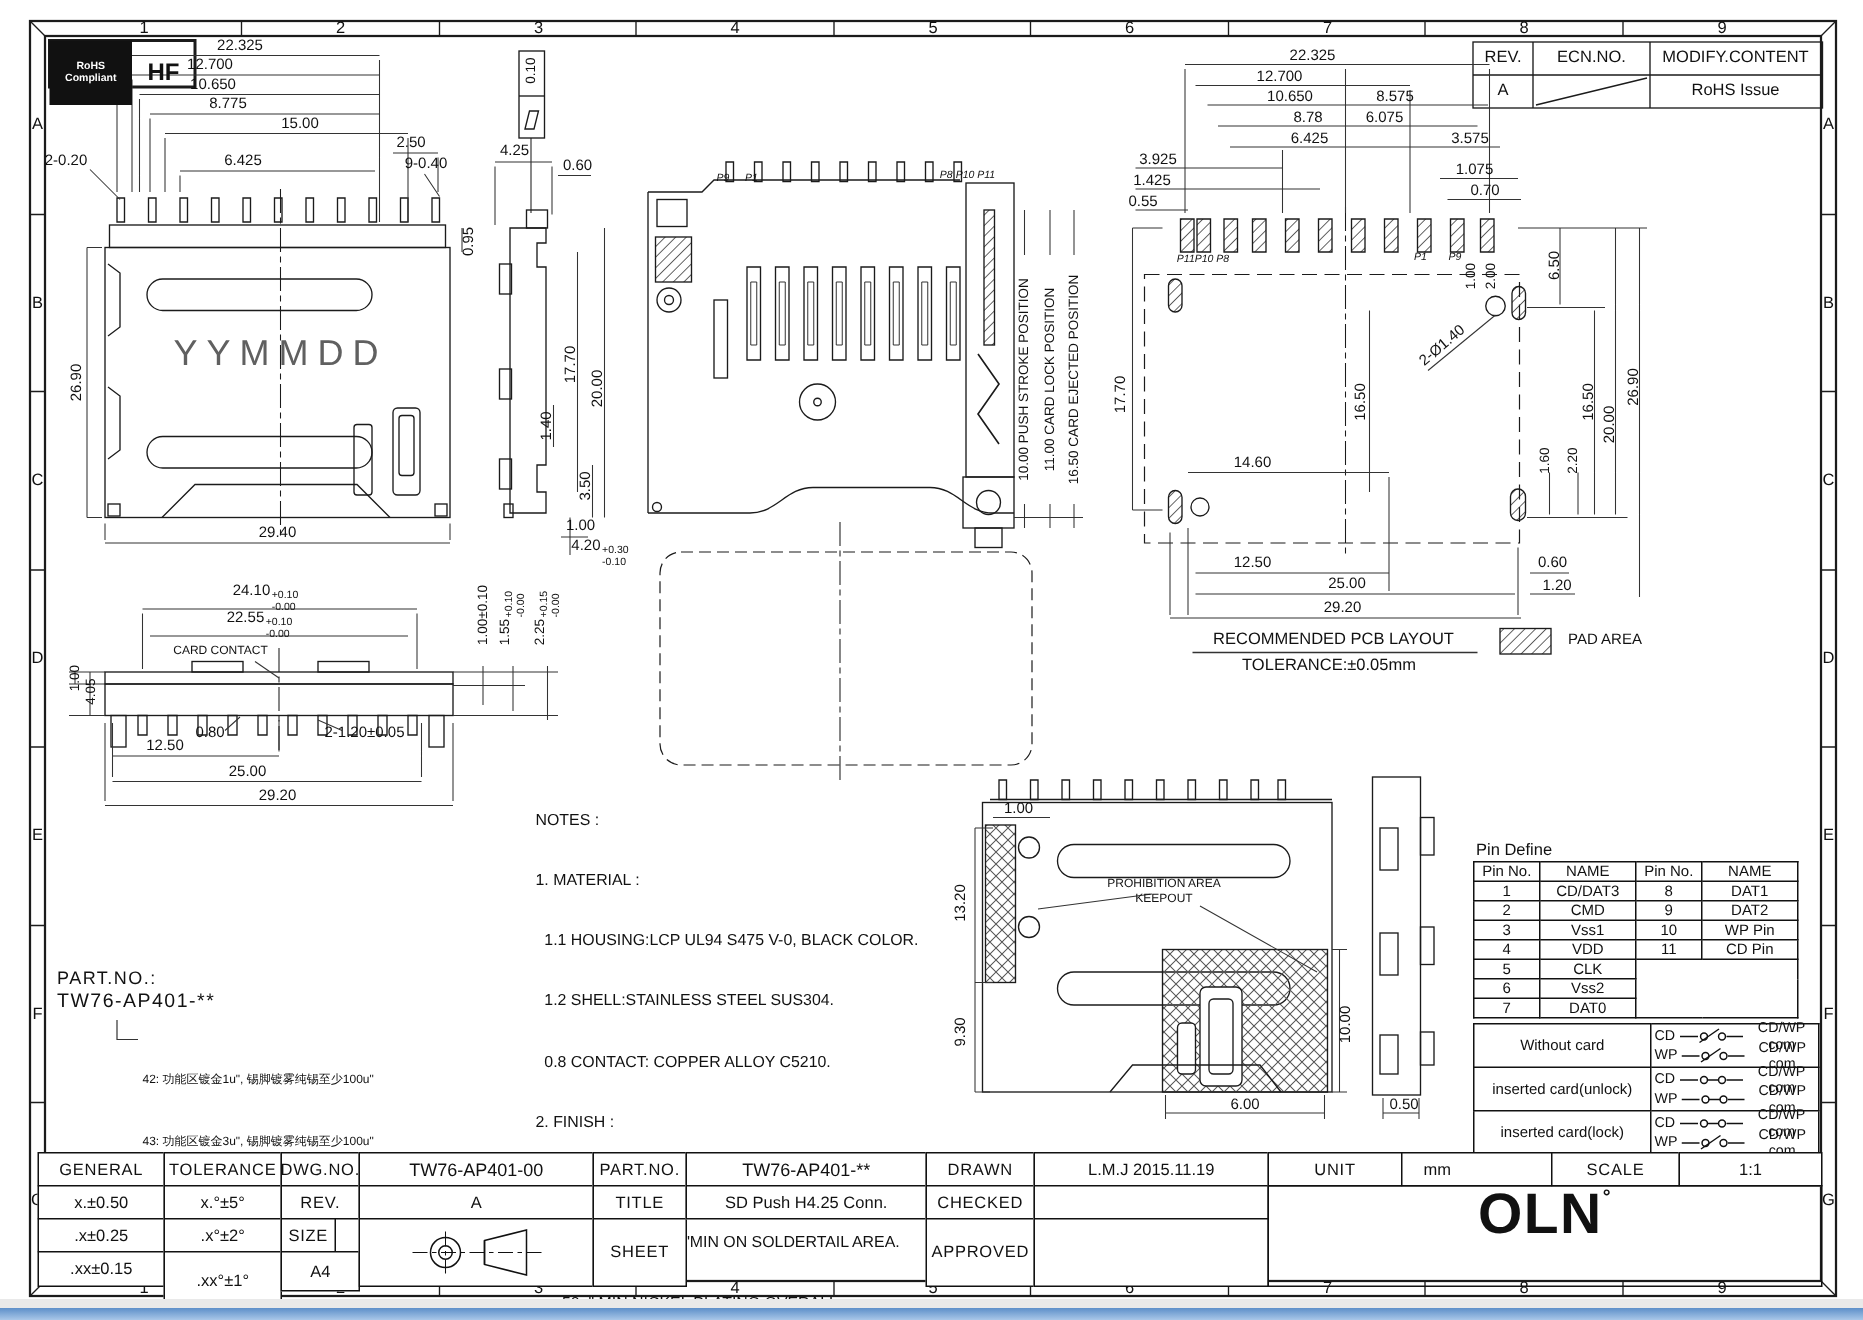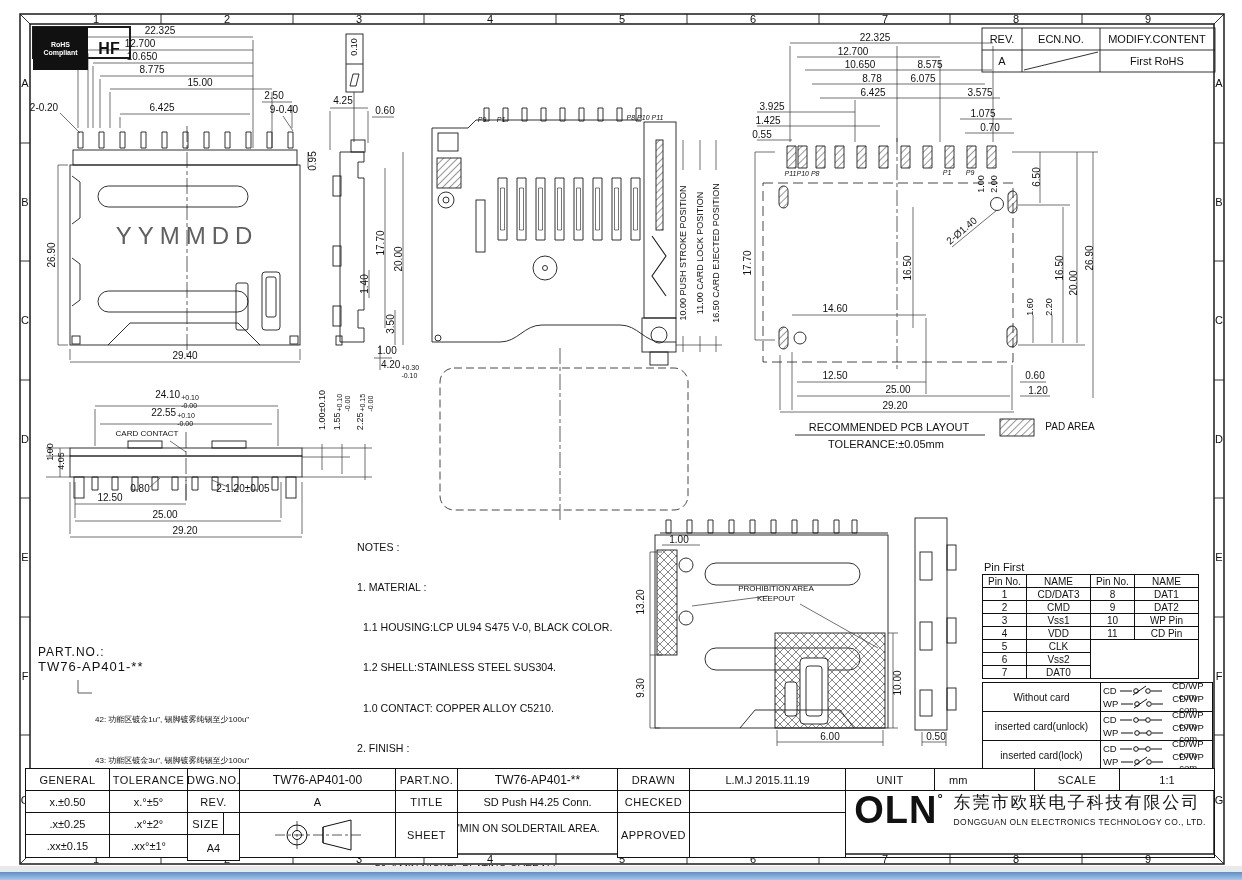--- a/index.html
+++ b/index.html
@@ -275,21 +275,21 @@
     <span>RoHS</span>
         <span>Compliant</span>
   </div>
   <div class="rgt">HF</div>
 </div>
 
 <span class="d s11" style="left:1002px;top:39px">REV.</span>
 <span class="d s11" style="left:1061px;top:39px">ECN.NO.</span>
 <span class="d s11" style="left:1157px;top:39px">MODIFY.CONTENT</span>
 <span class="d s11" style="left:1002px;top:61px">A</span>
-<span class="d s11" style="left:1157px;top:61px">First RoHS</span>
+<span class="d s11" style="left:1157px;top:61px">RoHS Issue</span>
 
 <span class="marking" style="left:187px;top:236px">YYMMDD</span>
 <span class="d" style="left:160px;top:31px">22.325</span>
 <span class="d" style="left:140px;top:44px">12.700</span>
 <span class="d" style="left:142px;top:57px">10.650</span>
 <span class="d" style="left:152px;top:70px">8.775</span>
 <span class="d" style="left:200px;top:83px">15.00</span>
 <span class="d" style="left:162px;top:108px">6.425</span>
 <span class="d" style="left:274px;top:96px">2.50</span>
 <span class="d" style="left:44px;top:108px">2-0.20</span>
@@ -388,21 +388,21 @@
 <span class="d" style="left:830px;top:737px">6.00</span>
 <span class="d" style="left:936px;top:737px">0.50</span>
 <span class="d s8" style="left:776px;top:589px">PROHIBITION AREA</span>
 <span class="d s8" style="left:776px;top:599px">KEEPOUT</span>
 
 <div id="notes">
   <div>NOTES :</div>
   <div>1. MATERIAL :</div>
   <div>  1.1 HOUSING:LCP UL94 S475 V-0, BLACK COLOR.</div>
   <div>  1.2 SHELL:STAINLESS STEEL SUS304.</div>
-  <div>  1.0 CONTACT: COPPER ALLOY C5210.</div>
+  <div>  0.8 CONTACT: COPPER ALLOY C5210.</div>
   <div>2. FINISH :</div>
   <div>  2.1 CONTACT: Au(SEE PART NUMBER)ON CONTACT AREA,</div>
   <div>      MATTE TIN 100u"MIN ON SOLDERTAIL AREA.</div>
   <div>      50u" MIN NICKEL PLATING OVERALL.</div>
   
   
   
   
   
   
@@ -417,21 +417,21 @@
 </div>
 <div id="partopts">
   <div>42: 功能区镀金1u", 锡脚镀雾纯锡至少100u"</div>
   <div>43: 功能区镀金3u", 锡脚镀雾纯锡至少100u"</div>
   <div>44: 功能区镀金5u", 锡脚镀雾纯锡至少100u"</div>
   <div>45: 功能区镀金10u", 锡脚镀雾纯锡至少100u"</div>
   <div>46: 功能区镀金15u", 锡脚镀雾纯锡至少100u"</div>
   
 </div>
 
-<span id="pindef-title">Pin First</span>
+<span id="pindef-title">Pin Define</span>
 <table class="pin">
   <colgroup>
         <col style="width:44px">
         <col style="width:64px">
         <col style="width:44px">
         <col style="width:64px">
       </colgroup>
   <tbody>
         <tr>
     <th>Pin No.</th>
@@ -575,21 +575,21 @@
 </tbody>
     </table>
 
 <div class="c lab" style="left:25px;top:768px;width:85px;height:23px">GENERAL</div>
 <div class="c lab" style="left:109px;top:768px;width:79px;height:23px">TOLERANCE</div>
 <div class="c" style="left:25px;top:790px;width:85px;height:23px">x.±0.50</div>
 <div class="c" style="left:109px;top:790px;width:79px;height:23px">x.°±5°</div>
 <div class="c" style="left:25px;top:812px;width:85px;height:23px">.x±0.25</div>
 <div class="c" style="left:109px;top:812px;width:79px;height:23px">.x°±2°</div>
 <div class="c" style="left:25px;top:834px;width:85px;height:24px">.xx±0.15</div>
-<div class="c" style="left:109px;top:834px;width:79px;height:24px">.xx°±1°</div>
+<div class="c" style="left:109px;top:834px;width:79px;height:39px">.xx°±1°</div>
 <div class="c lab" style="left:187px;top:768px;width:53px;height:23px">DWG.NO.</div>
 <div class="c lab" style="left:187px;top:790px;width:53px;height:23px">REV.</div>
 <div class="c lab" style="left:187px;top:812px;width:37px;height:23px">SIZE</div>
 <div class="c" style="left:187px;top:834px;width:53px;height:27px">A4</div>
 <div class="c" style="left:239px;top:768px;width:157px;height:23px;font-size:12px">TW76-AP401-00</div>
 <div class="c" style="left:239px;top:790px;width:157px;height:23px">A</div>
 <div class="c" style="left:239px;top:812px;width:157px;height:46px">
   <svg width="90" height="38" viewBox="0 0 90 38">
     <g stroke="#111" stroke-width="1" fill="none">
       <line x1="2" y1="19" x2="88" y2="19" stroke-dasharray="10 3 3 3" stroke-width="0.7"></line>
@@ -612,22 +612,18 @@
 <div class="c" style="left:689px;top:768px;width:157px;height:23px">L.M.J 2015.11.19</div>
 <div class="c" style="left:689px;top:790px;width:157px;height:23px"></div>
 <div class="c" style="left:689px;top:812px;width:157px;height:46px"></div>
 <div class="c lab" style="left:845px;top:768px;width:90px;height:23px">UNIT</div>
 <div class="c" style="left:934px;top:768px;width:101px;height:23px;justify-content:flex-start;padding-left:14px">mm</div>
 <div class="c lab" style="left:1034px;top:768px;width:86px;height:23px">SCALE</div>
 <div class="c" style="left:1119px;top:768px;width:96px;height:23px">1:1</div>
 
 <div id="logo-area">
   <div class="oln"><span>OLN</span><span class="deg">°</span></div>
-  <div class="names">
-    <div class="cn">东莞市欧联电子科技有限公司</div>
-    <div class="en">DONGGUAN OLN ELECTRONICS TECHNOLOGY CO., LTD.</div>
-  </div>
 </div>
 
 <div id="botgray"></div>
 <div id="botblue"></div>
 
 </div>
 
 </body></html>

